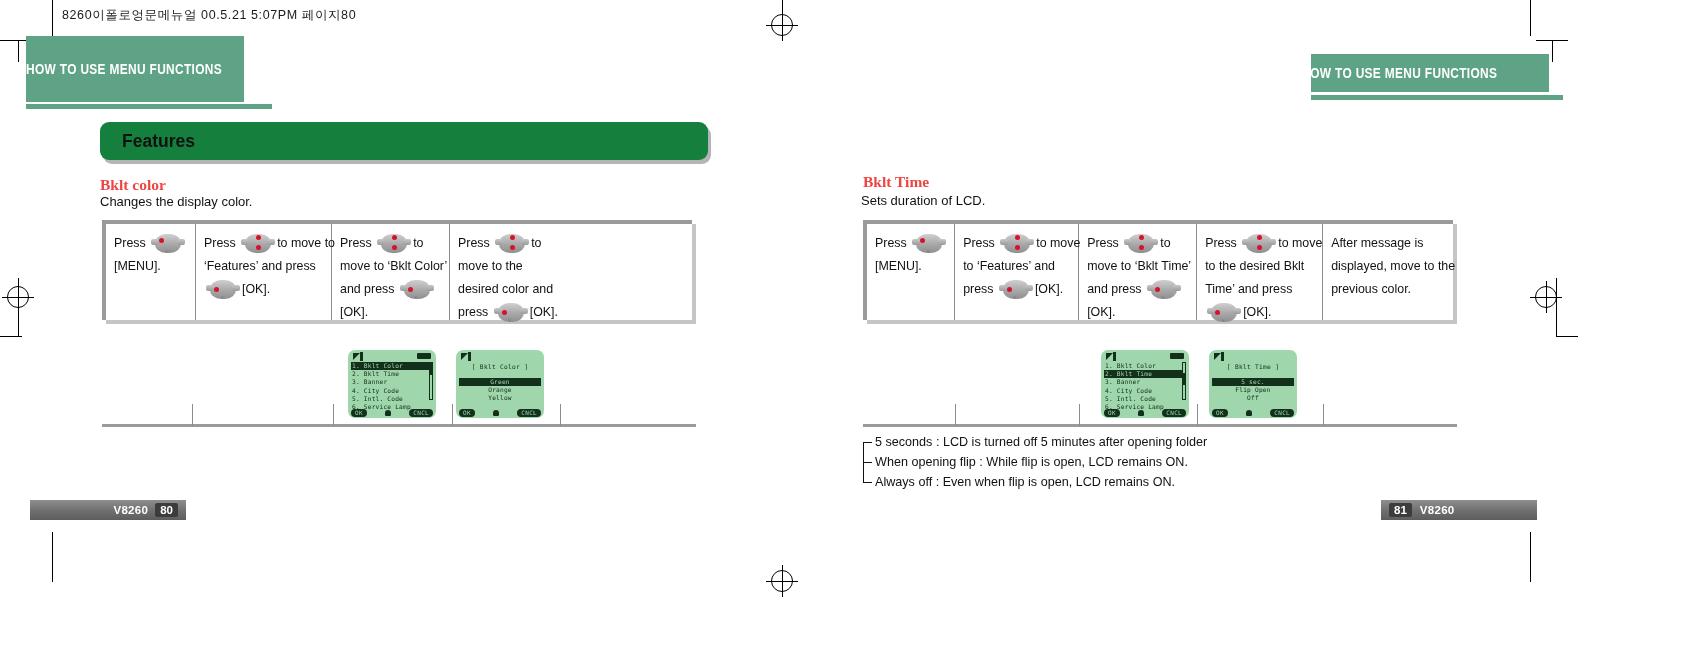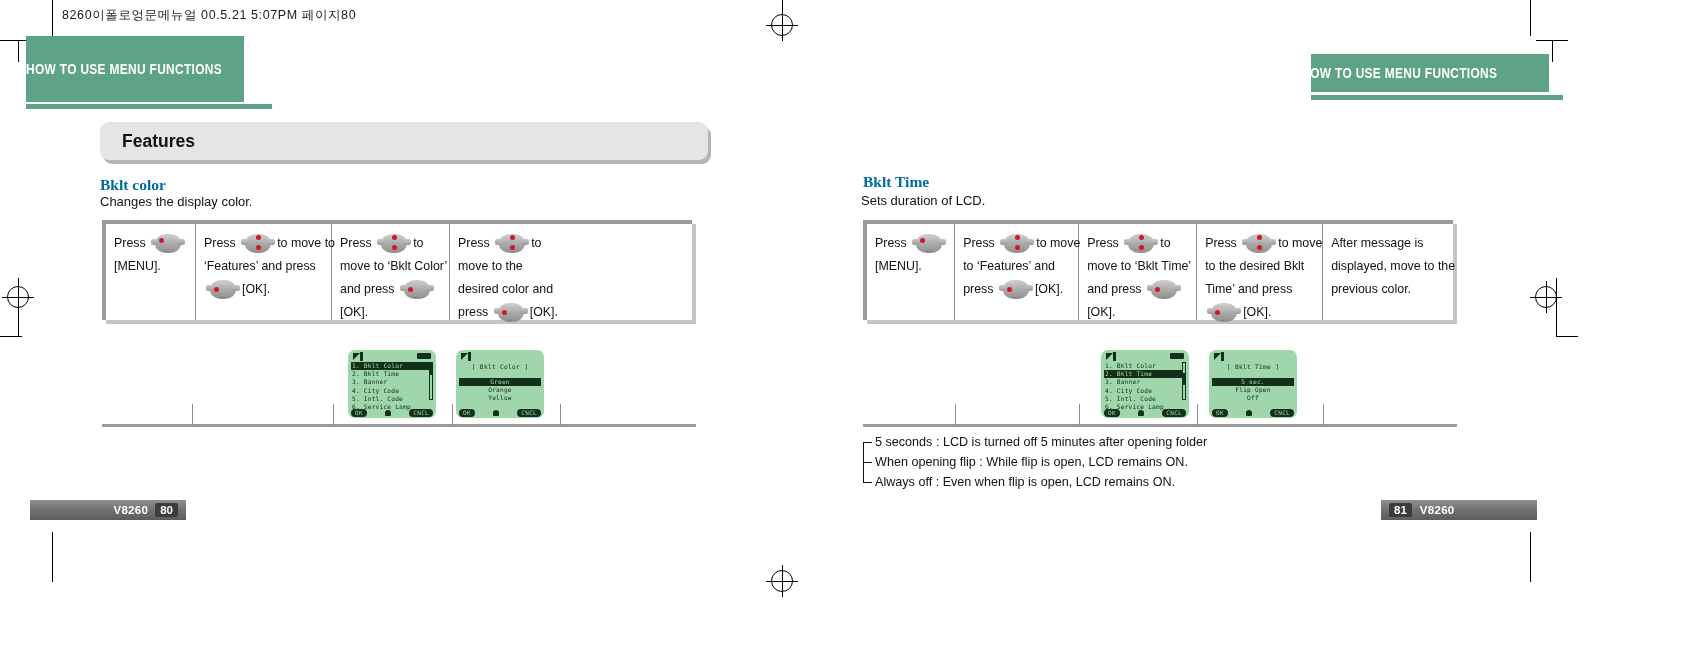--- a/index.html
+++ b/index.html
@@ -43,34 +43,34 @@
     transform-origin:left center;
     white-space:nowrap;
   }
   .chapter-rule{
     position:absolute; height:5px; background:#5fa386;
   }
 
   
   .features-banner{
     position:absolute; left:100px; top:122px; width:608px; height:38px;
-    background:#e5e5e5;
+    background:#15803d;
     border-radius:9px;
     box-shadow:3px 4px 0 rgba(120,120,120,.55);
     display:flex; align-items:center;
   }
   .features-banner .txt{
     margin-left:22px; font-size:17.5px; font-weight:bold; color:#111;
   }
 
   
   .sec-title{
     position:absolute;
     font-family:"Liberation Serif", serif;
-    font-weight:bold; font-size:15.5px; color:#0369a1;
+    font-weight:bold; font-size:15.5px; color:#ef4444;
     white-space:nowrap;
   }
   .sec-sub{
     position:absolute; font-size:13px; color:#111; white-space:nowrap;
   }
 
   
   .steps{
     position:absolute;
     display:flex;

